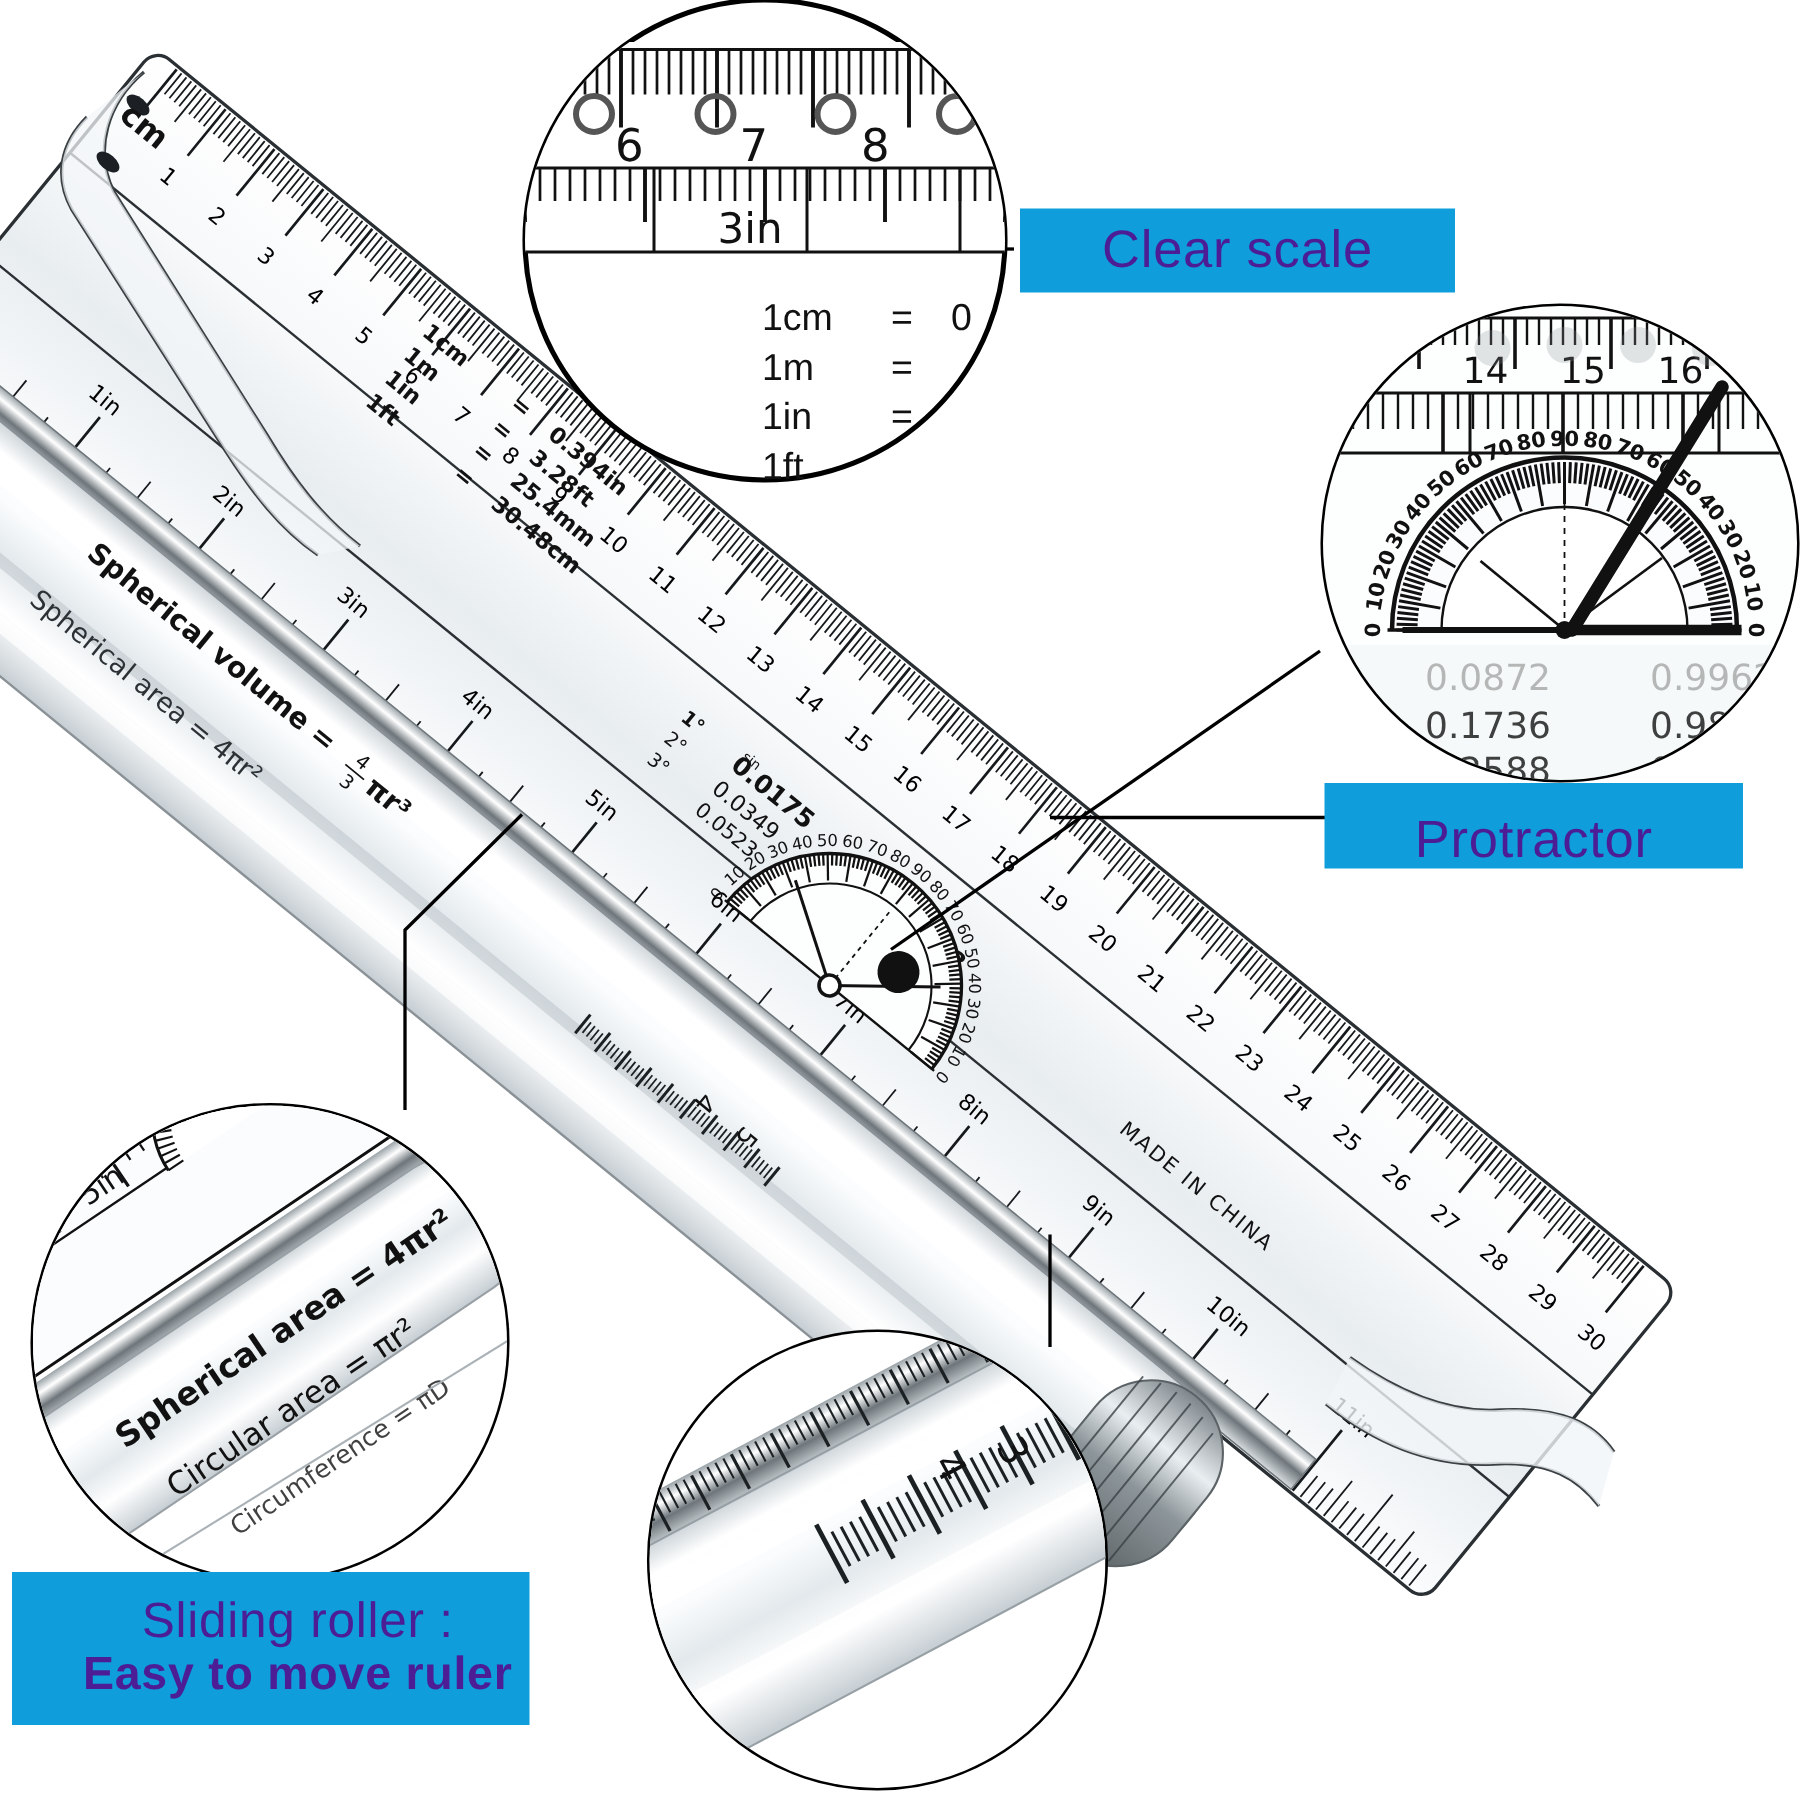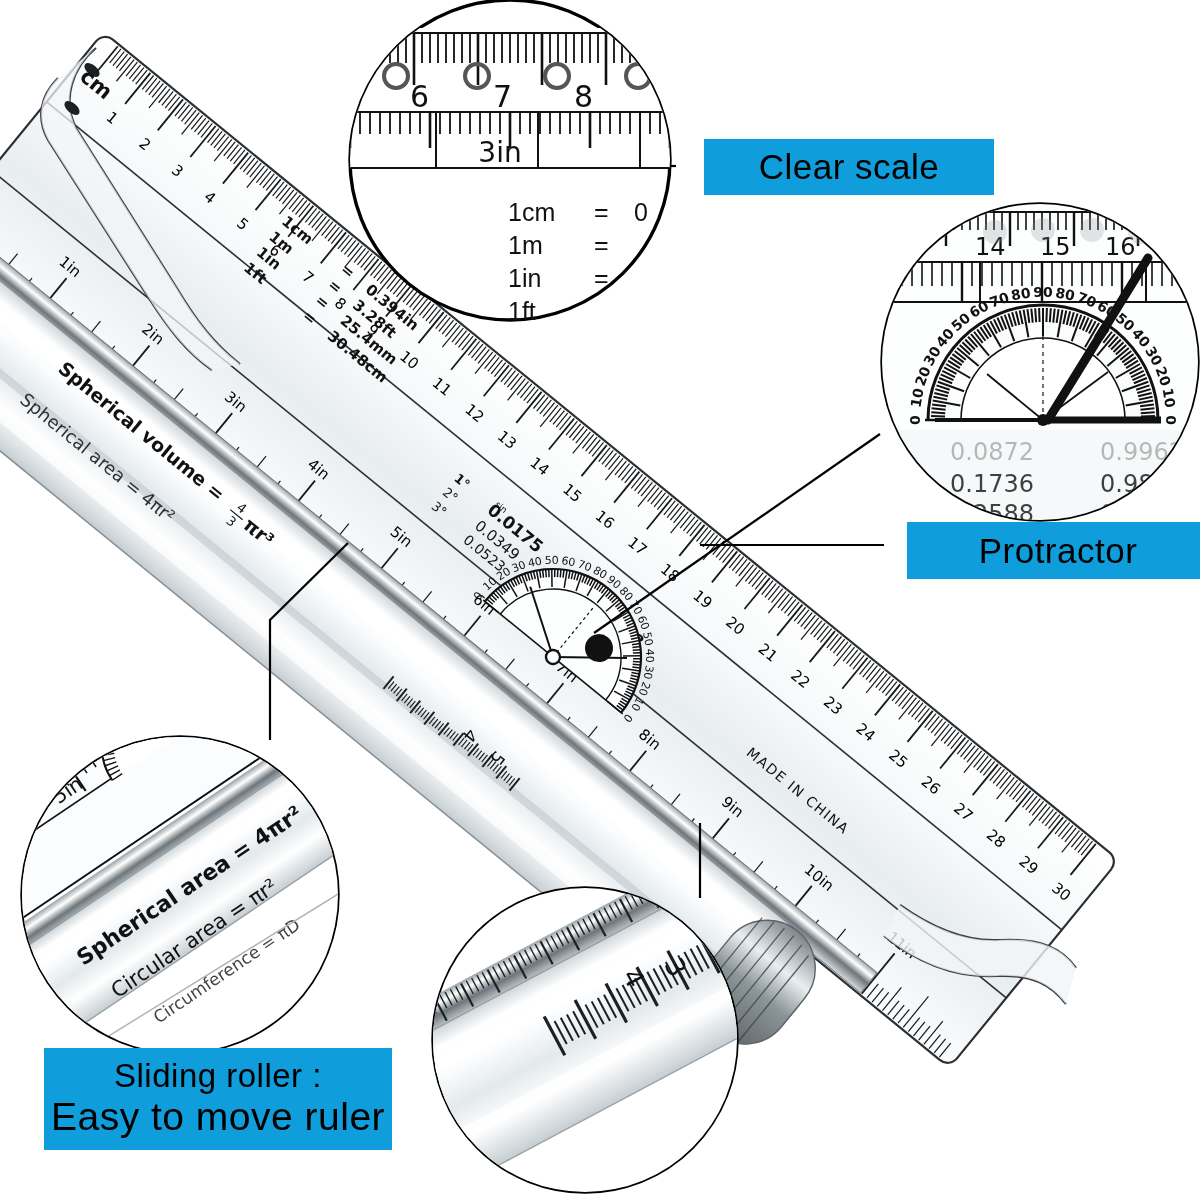--- a/index.html
+++ b/index.html
@@ -1,36 +1,36 @@
 <!DOCTYPE html>
 <html><head>
 <meta charset="utf-8">
 <style>
   html,body{margin:0;padding:0;background:#ffffff;}
   body{width:1200px;height:1200px;overflow:hidden;
        font-family:"Liberation Sans",sans-serif;}
   #stage{position:relative;width:1200px;height:1200px;background:#fff;}
   svg.layer{position:absolute;left:0;top:0;width:1200px;height:1200px;}
 
-  .badge{position:absolute;background:#0f9ddb;color:#000000;
+  .badge{position:absolute;background:#0f9ddb;color:#4c1d95;
          display:flex;flex-direction:column;align-items:center;
          justify-content:center;text-align:center;
          font-family:"Liberation Sans",sans-serif;line-height:1.12;
-         letter-spacing:.5px;margin-left:24px;}
+         letter-spacing:.5px;}
   .badge .l1{font-size:34px;}
   .badge .l2{font-size:31px;}
 
   #badge-clear{left:680px;top:139px;width:290px;height:56px;}
   #badge-clear .l1{font-size:35px;}
-  #badge-prot{left:883px;top:522px;width:302px;height:57px;}
+  #badge-prot{left:883px;top:522px;width:279px;height:57px;justify-content:flex-end;}
   #badge-prot .l1{font-size:35px;}
-  #badge-slide{left:20px;top:1048px;width:348px;height:100px;
-               padding-bottom:2px;}
+  #badge-slide{left:8px;top:1048px;width:309px;height:100px;
+               padding-bottom:2px;padding-left:36px;}
   #badge-slide .l1{font-size:33px;font-weight:normal;}
-  #badge-slide .l2{font-size:39px;}
+  #badge-slide .l2{font-size:31px;font-weight:bold;}
   #badge-par{left:755px;top:1053px;width:305px;height:62px;}
   #badge-par .l1{font-size:35px;}
 
   .convbox{position:absolute;left:508px;top:196px;width:180px;
            font-size:25px;color:#111;line-height:1.32;
            font-family:"Liberation Sans",sans-serif;}
   .convrow{display:flex;}
   .convrow .u{width:86px;}
   .convrow .eq{width:40px;}
 </style>

